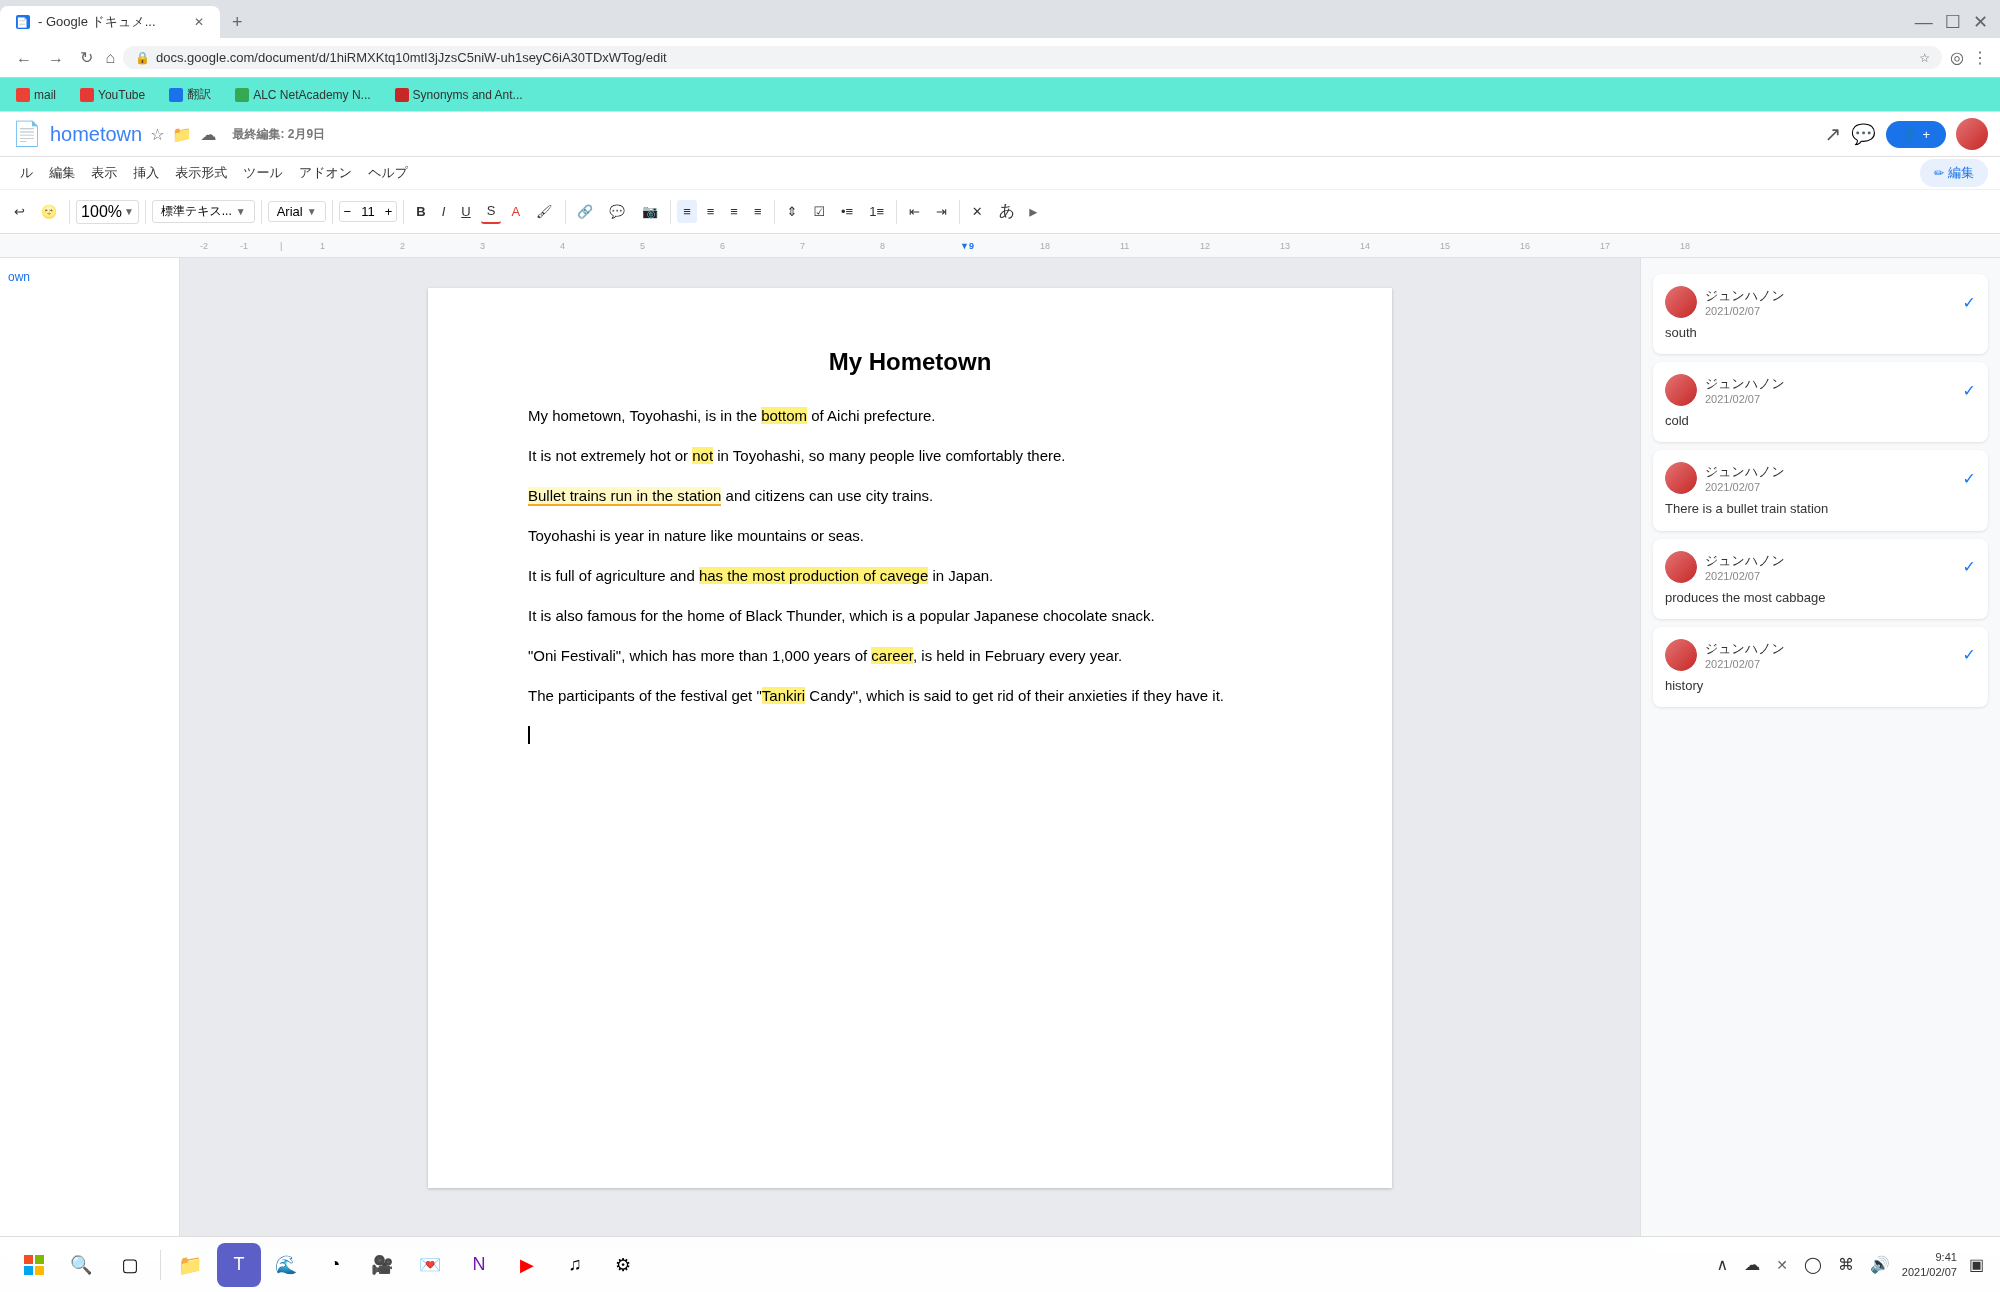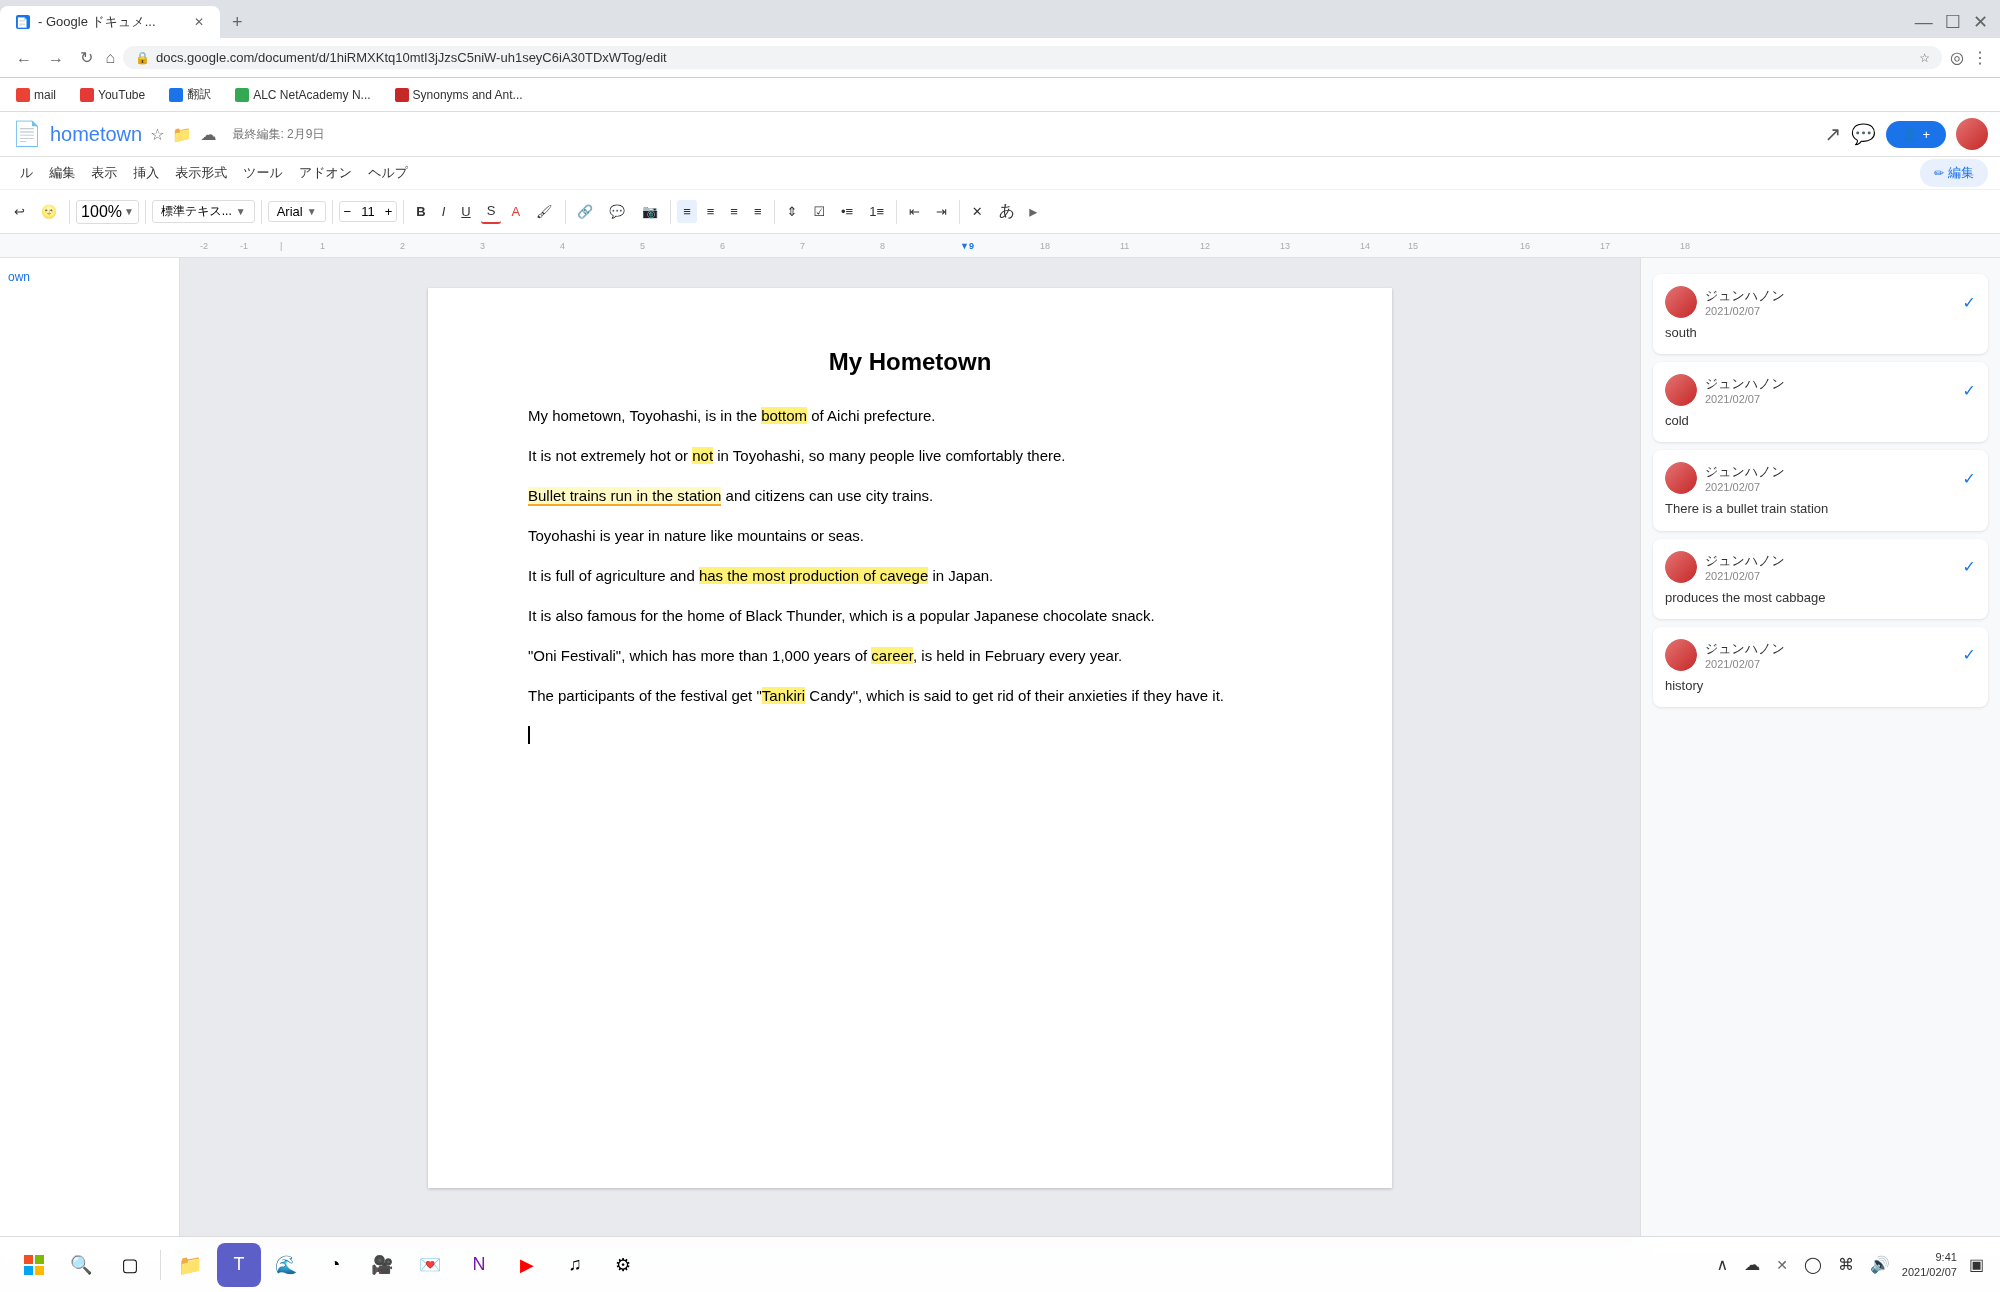--- a/index.html
+++ b/index.html
@@ -10,21 +10,21 @@
     .tab-bar { display: flex; align-items: center; padding: 6px 0 0 0; background: #dee1e6; height: 38px; }
     .tab { background: white; border-radius: 8px 8px 0 0; padding: 0 16px; height: 32px; display: flex; align-items: center; gap: 8px; font-size: 13px; color: #333; min-width: 220px; }
     .tab .tab-favicon { width: 14px; height: 14px; background: #4285f4; border-radius: 2px; }
     .tab .tab-close { margin-left: auto; color: #666; cursor: pointer; font-size: 12px; }
     .tab-new { background: none; border: none; font-size: 18px; color: #666; cursor: pointer; margin-left: 4px; padding: 0 8px; }
 
     .address-bar { background: white; display: flex; align-items: center; padding: 4px 12px; height: 40px; border-bottom: 1px solid #ccc; gap: 8px; }
     .address-bar .url { flex: 1; font-size: 13px; color: #333; }
     .address-bar .nav-btn { color: #666; font-size: 16px; cursor: pointer; padding: 0 4px; }
 
-    .bookmarks-bar { background: #ffffff; display: flex; align-items: center; padding: 4px 8px; height: 34px; gap: 8px; border-bottom: 1px solid #ddd; font-size: 12px; }
+    .bookmarks-bar { background: #5eead4; display: flex; align-items: center; padding: 4px 8px; height: 34px; gap: 8px; border-bottom: 1px solid #ddd; font-size: 12px; }
     .bookmark-item { display: flex; align-items: center; gap: 4px; padding: 2px 8px; border-radius: 4px; cursor: pointer; color: #333; }
     .bm-icon { width: 14px; height: 14px; border-radius: 2px; display: inline-block; }
     .bm-red { background: #e53935; }
     .bm-dark { background: #c62828; }
     .menu-item { font-size: 13px; color: #333; padding: 4px 8px; cursor: pointer; border-radius: 4px; }
 
     .toolbar { display: flex; align-items: center; padding: 4px 8px; gap: 4px; border-bottom: 1px solid #e0e0e0; background: white; height: 44px; }
     .tb-btn { background: none; border: none; cursor: pointer; padding: 4px 6px; border-radius: 3px; font-size: 13px; color: #333; }
     .tb-separator { width: 1px; height: 24px; background: #e0e0e0; margin: 0 2px; }
     .zoom-ctrl { display: flex; align-items: center; gap: 2px; border: 1px solid #ddd; border-radius: 3px; padding: 2px 4px; }
@@ -125,21 +125,21 @@
     </div>
   </div>
 </div>
 
 <div style="background:white; display:flex; align-items:center; padding:6px 12px; gap:8px; border-bottom:1px solid #e0e0e0;">
   <span style="font-size:24px; color:#1a73e8;">📄</span>
   <span style="font-size:20px; color:#3b82f6;">hometown</span>
   <span style="font-size:16px; color:#666; cursor:pointer;">☆</span>
   <span style="font-size:16px; color:#666; cursor:pointer;">📁</span>
   <span style="font-size:16px; color:#666; cursor:pointer;">☁</span>
-  <span style="font-size:12px; color:#777; margin-left:8px;">最終編集: 2月9日</span>
+  <span style="font-size:12px; color:#777; margin-left:8px;font-weight:bold;">最終編集: 2月9日</span>
   <div style="margin-left:auto; display:flex; align-items:center; gap:10px;">
     <span style="font-size:20px; color:#555; cursor:pointer;">↗</span>
     <span style="font-size:20px; color:#555; cursor:pointer;">💬</span>
     <div style="background:#1a73e8; color:white; border:none; border-radius:20px; padding:6px 16px; font-size:13px; cursor:pointer; display:flex; align-items:center; gap:4px;">
       <span>👤</span>
       <span>+</span>
     </div>
     <div style="width:32px; height:32px; border-radius:50%; background:linear-gradient(135deg,#e57373,#c62828);"></div>
   </div>
 </div>
@@ -236,21 +236,21 @@
     <span style="position:absolute; left:440px; font-size:9px; color:#aaa;">5</span>
     <span style="position:absolute; left:520px; font-size:9px; color:#aaa;">6</span>
     <span style="position:absolute; left:600px; font-size:9px; color:#aaa;">7</span>
     <span style="position:absolute; left:680px; font-size:9px; color:#aaa;">8</span>
     <span style="position:absolute; left:760px; font-size:9px; color:#1a73e8; font-weight:bold;">▼9</span>
     <span style="position:absolute; left:840px; font-size:9px; color:#aaa;">18</span>
     <span style="position:absolute; left:920px; font-size:9px; color:#aaa;">11</span>
     <span style="position:absolute; left:1000px; font-size:9px; color:#aaa;">12</span>
     <span style="position:absolute; left:1080px; font-size:9px; color:#aaa;">13</span>
     <span style="position:absolute; left:1160px; font-size:9px; color:#aaa;">14</span>
-    <span style="position:absolute; left:1208px; font-size:9px; color:#aaa;">15</span>
+    <span style="position:absolute; left:1240px; font-size:9px; color:#aaa;">15</span>
     <span style="position:absolute; left:1320px; font-size:9px; color:#aaa;">16</span>
     <span style="position:absolute; left:1400px; font-size:9px; color:#aaa;">17</span>
     <span style="position:absolute; left:1480px; font-size:9px; color:#aaa;">18</span>
   </div>
 </div>
 
 <div style="display:flex; height:calc(1292px - 38px - 40px - 34px - 58px - 44px - 24px - 56px); background:#e8eaed;">
 
   <div class="outline-panel">
     <div style="font-size:12px; color:#1a73e8; cursor:pointer; padding:4px 0;">own</div>

